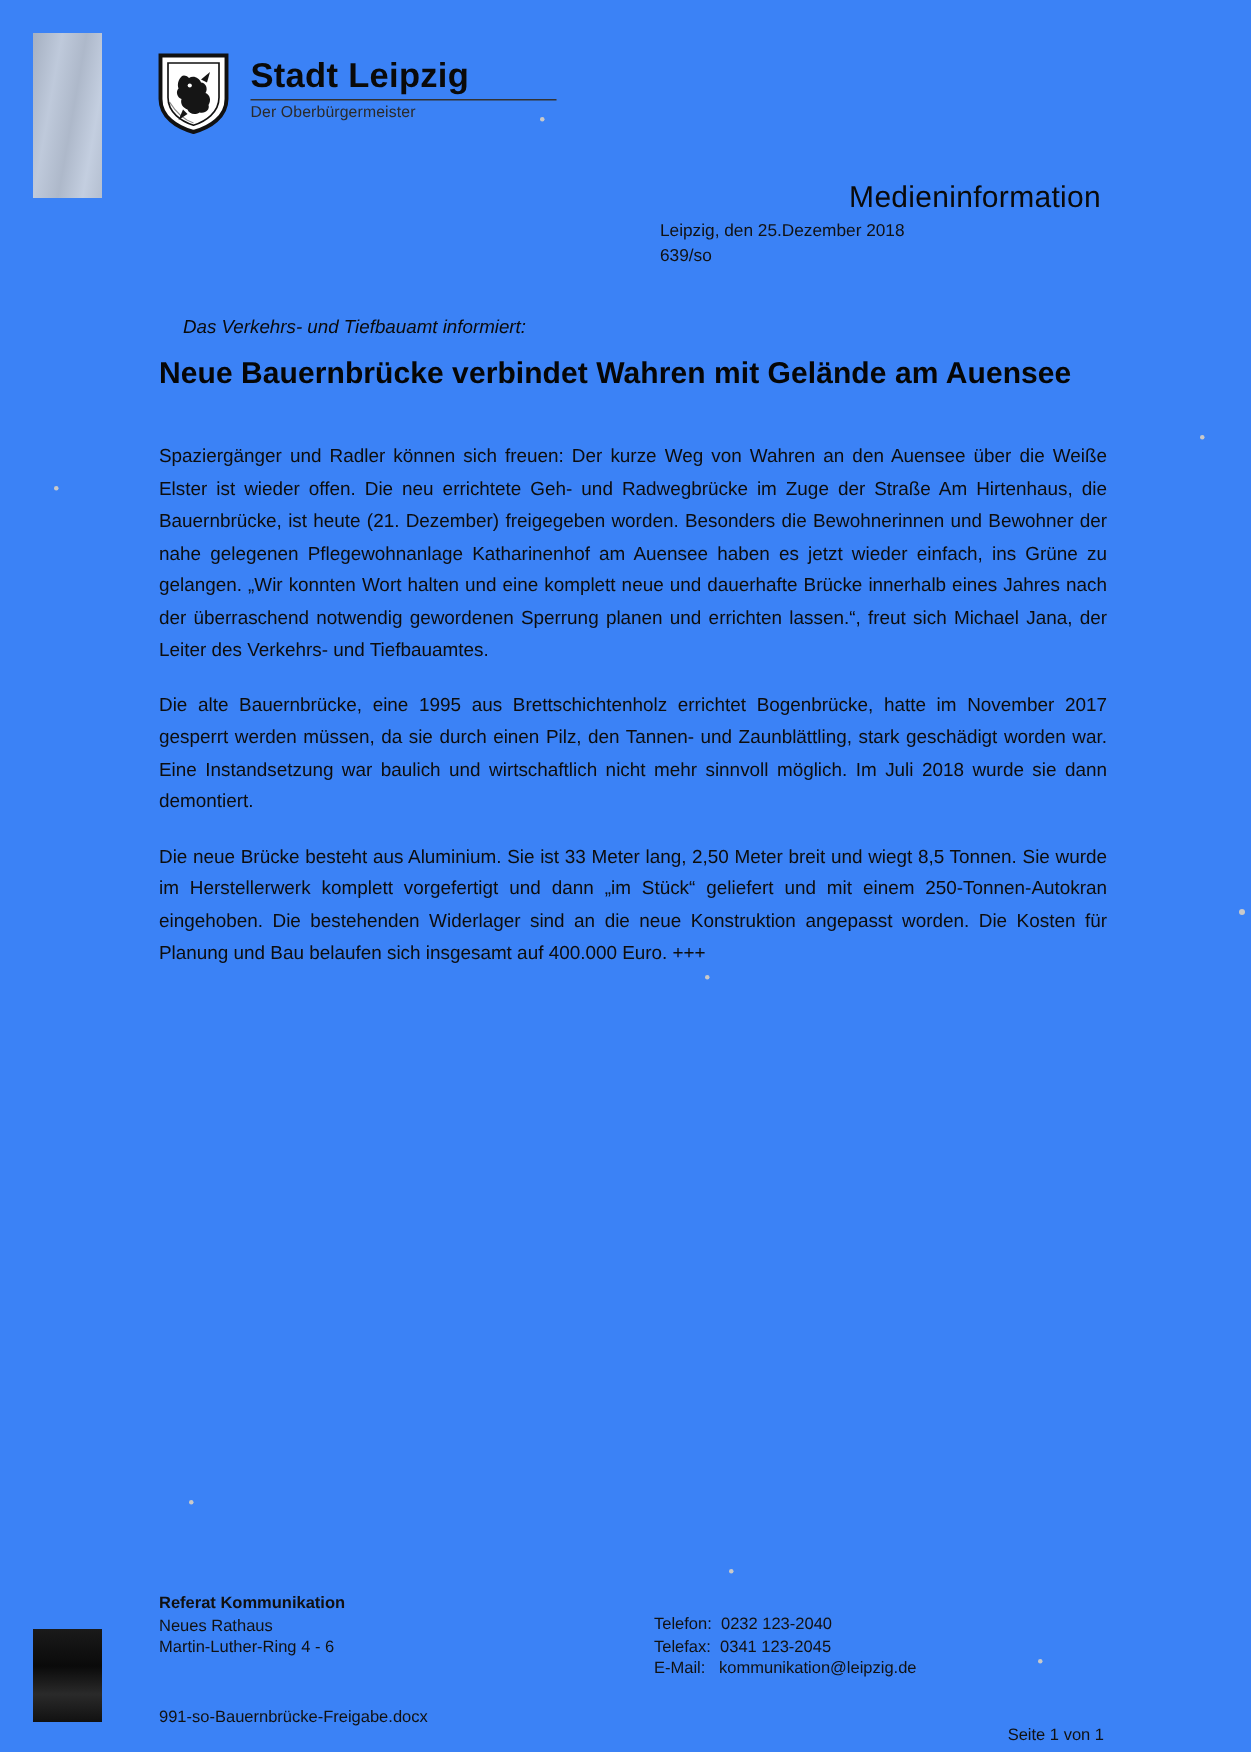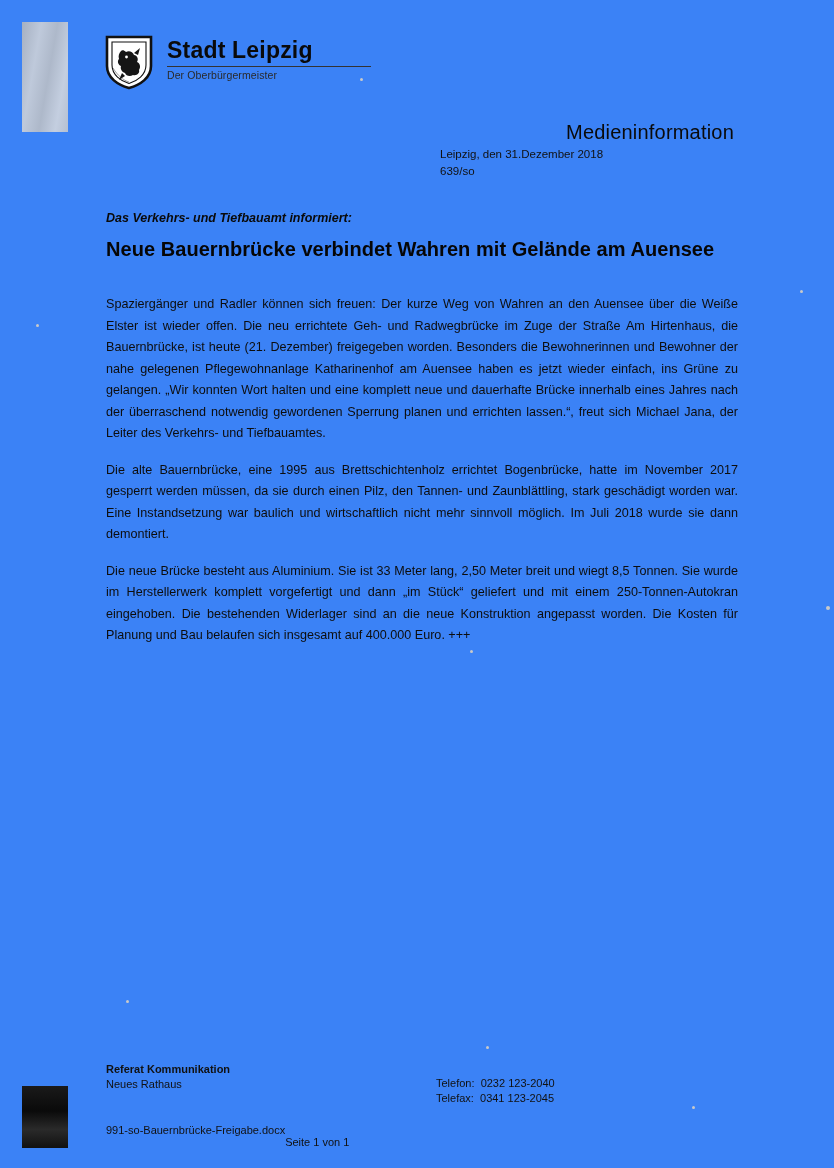--- a/index.html
+++ b/index.html
@@ -99,25 +99,25 @@
     left: 440px;
     top: 146px;
     font-size: 11.5px;
     line-height: 1.45;
     color: #111;
   }
 
   
   .kicker {
     position: absolute;
-    left: 106px;
+    left: 122px;
     top: 211px;
     font-size: 12.5px;
     font-style: italic;
-    font-weight: bold;
+    font-weight: normal;
     color: #0a0a0a;
   }
   .headline {
     position: absolute;
     left: 106px;
     top: 238px;
     font-size: 20px;
     font-weight: bold;
     letter-spacing: 0.05px;
     color: #060606;
@@ -150,21 +150,21 @@
   }
   .footer-cols {
     display: flex;
   }
   .footer-left { width: 330px; }
   .footer-left .bold { font-weight: bold; }
   .footer-right { flex: 1; padding-top: 14px;}
   .footer-right .row { white-space: pre; }
   .footer-bottom {
     display: flex;
-    justify-content: flex-start;
+    justify-content: space-between;
     margin-top: 18px;
     font-size: 11px;
   }
   .footer-bottom .pageno { margin-right: 2px; margin-top: 12px; }
 </style>
 </head>
 <body>
 
 <div class="page">
 
@@ -198,42 +198,44 @@
     <div class="brand">
       <div class="brand-name">Stadt Leipzig</div>
       <div class="brand-rule"></div>
       <div class="brand-sub">Der Oberbürgermeister</div>
     </div>
   </div>
 
   <div class="doc-title">Medieninformation</div>
 
   <div class="doc-meta">
-    <div>Leipzig, den 31.Dezember 2018</div>
+    <div>Leipzig, den 25.Dezember 2018</div>
     <div>639/so</div>
   </div>
 
   <div class="kicker">Das Verkehrs- und Tiefbauamt informiert:</div>
   <div class="headline">Neue Bauernbrücke verbindet Wahren mit Gelände am Auensee</div>
 
   <div class="body-copy">
     <p>Spaziergänger und Radler können sich freuen: Der kurze Weg von Wahren an den Auensee über die Weiße Elster ist wieder offen. Die neu errichtete Geh- und Radwegbrücke im Zuge der Straße Am Hirtenhaus, die Bauernbrücke, ist heute (21. Dezember) freigegeben worden. Besonders die Bewohnerinnen und Bewohner der nahe gelegenen Pflegewohnanlage Katharinenhof am Auensee haben es jetzt wieder einfach, ins Grüne zu gelangen. „Wir konnten Wort halten und eine komplett neue und dauerhafte Brücke innerhalb eines Jahres nach der überraschend notwendig gewordenen Sperrung planen und errichten lassen.“, freut sich Michael Jana, der Leiter des Verkehrs- und Tiefbauamtes.</p>
     <p>Die alte Bauernbrücke, eine 1995 aus Brettschichtenholz errichtet Bogenbrücke, hatte im November 2017 gesperrt werden müssen, da sie durch einen Pilz, den Tannen- und Zaunblättling, stark geschädigt worden war. Eine Instandsetzung war baulich und wirtschaftlich nicht mehr sinnvoll möglich. Im Juli 2018 wurde sie dann demontiert.</p>
     <p>Die neue Brücke besteht aus Aluminium. Sie ist 33 Meter lang, 2,50 Meter breit und wiegt 8,5 Tonnen. Sie wurde im Herstellerwerk komplett vorgefertigt und dann „im Stück“ geliefert und mit einem 250-Tonnen-Autokran eingehoben. Die bestehenden Widerlager sind an die neue Konstruktion angepasst worden. Die Kosten für Planung und Bau belaufen sich insgesamt auf 400.000 Euro. +++</p>
   </div>
 
   <div class="footer">
     <div class="footer-cols">
       <div class="footer-left">
         <div class="bold">Referat Kommunikation</div>
         <div>Neues Rathaus</div>
+        <div>Martin-Luther-Ring 4 - 6</div>
       </div>
       <div class="footer-right">
         <div class="row">Telefon:  0232 123-2040</div>
         <div class="row">Telefax:  0341 123-2045</div>
+        <div class="row">E-Mail:   kommunikation@leipzig.de</div>
       </div>
     </div>
     <div class="footer-bottom">
       <div>991-so-Bauernbrücke-Freigabe.docx</div>
       <div class="pageno">Seite 1 von 1</div>
     </div>
   </div>
 
 </div>
 

